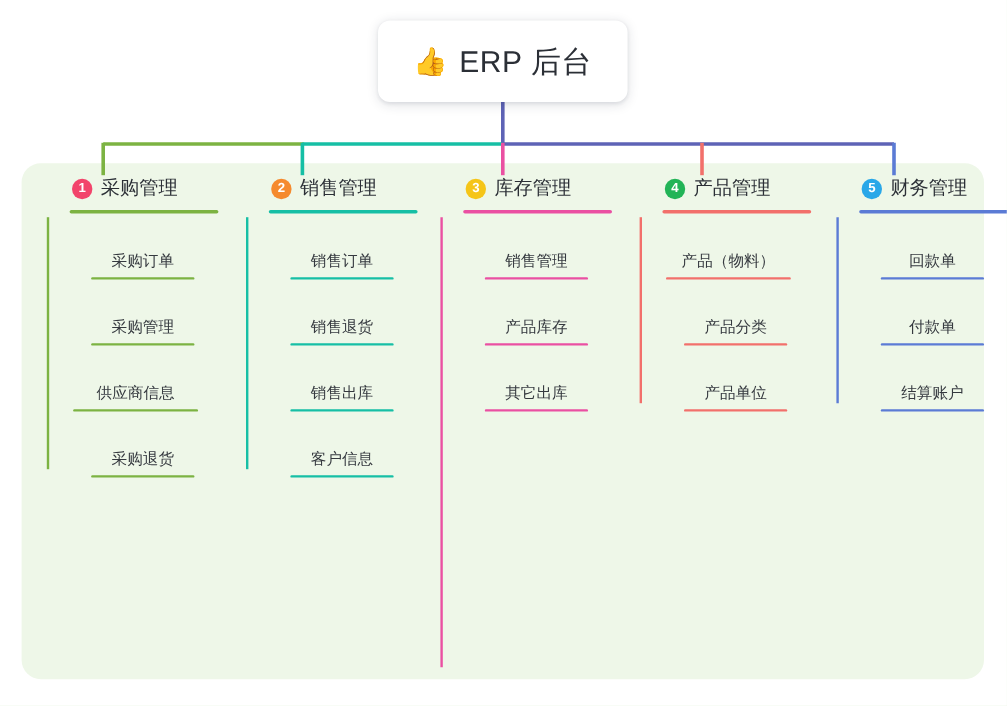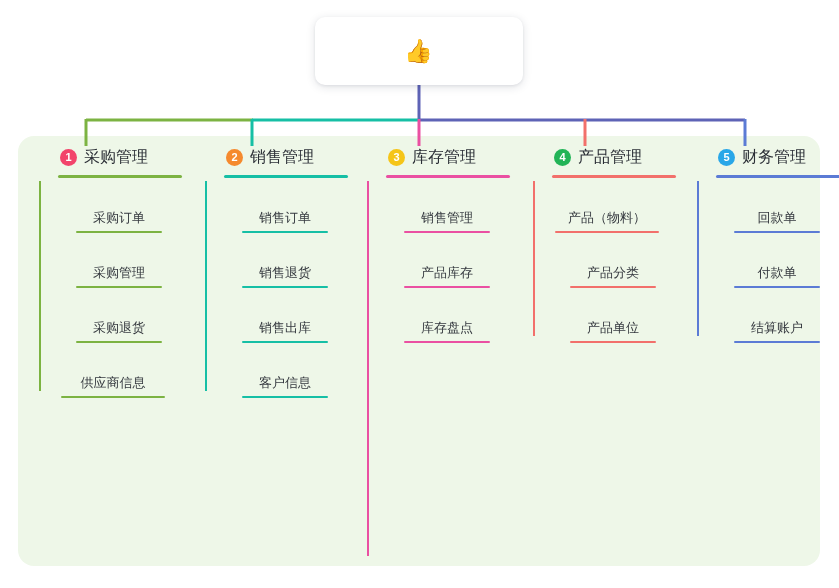--- a/index.html
+++ b/index.html
@@ -175,32 +175,32 @@
             <div class="leaf-label">采购订单</div>
             <div class="leaf-rule" style="background: rgb(124, 179, 66);"></div>
           </div>
         </div>
         <div class="leaf">
           <div class="leaf-inner">
             <div class="leaf-label">采购管理</div>
             <div class="leaf-rule" style="background: rgb(124, 179, 66);"></div>
           </div>
         </div>
+        <div class="leaf leaf-wide">
+          <div class="leaf-inner">
+            <div class="leaf-label">供应商信息</div>
+            <div class="leaf-rule" style="background: rgb(124, 179, 66);"></div>
+          </div>
+        </div>
         <div class="leaf">
           <div class="leaf-inner">
             <div class="leaf-label">采购退货</div>
             <div class="leaf-rule" style="background: rgb(124, 179, 66);"></div>
           </div>
         </div>
-        <div class="leaf leaf-wide">
-          <div class="leaf-inner">
-            <div class="leaf-label">供应商信息</div>
-            <div class="leaf-rule" style="background: rgb(124, 179, 66);"></div>
-          </div>
-        </div>
       </div>
       <div class="column" style="left: 204px;">
         <div class="col-head">
           <span class="badge" style="background: rgb(245, 138, 46);">2</span>
           <span class="col-title">销售管理</span>
         </div>
         <div class="head-rule" style="background: rgb(22, 191, 165);"></div>
         <div class="leaf">
           <div class="leaf-inner">
             <div class="leaf-label">销售订单</div>
@@ -239,21 +239,21 @@
           </div>
         </div>
         <div class="leaf">
           <div class="leaf-inner">
             <div class="leaf-label">产品库存</div>
             <div class="leaf-rule" style="background: rgb(234, 80, 162);"></div>
           </div>
         </div>
         <div class="leaf">
           <div class="leaf-inner">
-            <div class="leaf-label">库存盘点</div>
+            <div class="leaf-label">其它出库</div>
             <div class="leaf-rule" style="background: rgb(234, 80, 162);"></div>
           </div>
         </div>
       </div>
       <div class="column" style="left: 532px;">
         <div class="col-head">
           <span class="badge" style="background: rgb(34, 180, 87);">4</span>
           <span class="col-title">产品管理</span>
         </div>
         <div class="head-rule" style="background: rgb(242, 112, 107);"></div>
@@ -299,15 +299,16 @@
             <div class="leaf-label">结算账户</div>
             <div class="leaf-rule" style="background: rgb(91, 123, 213);"></div>
           </div>
         </div>
       </div>
     </div>
 
 <div id="root-card">
       <span id="root-label">
         <span class="thumb">👍</span>
+        <span>ERP 后台</span>
       </span>
     </div>
   </div>
 
 </body></html>

